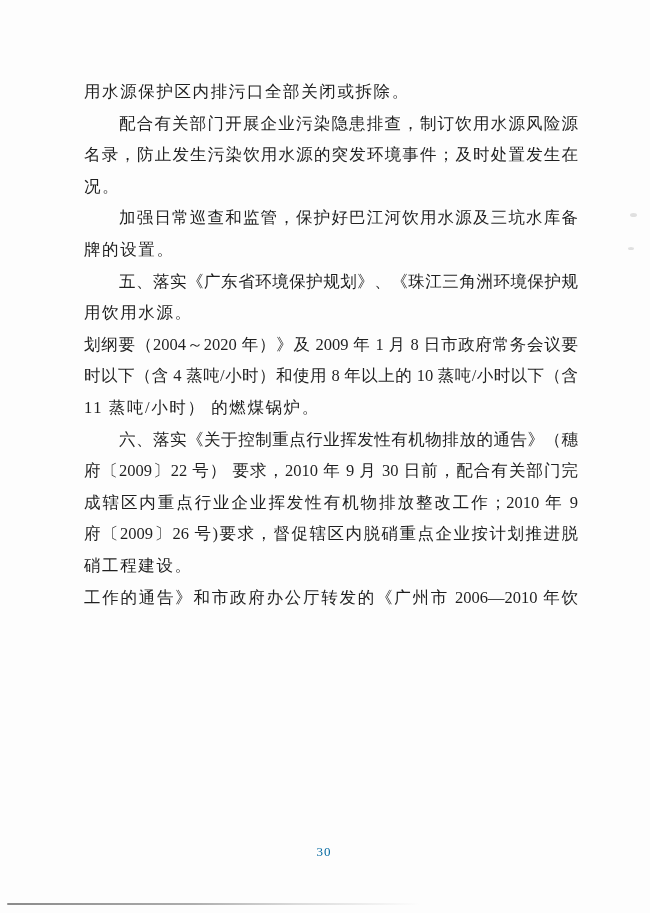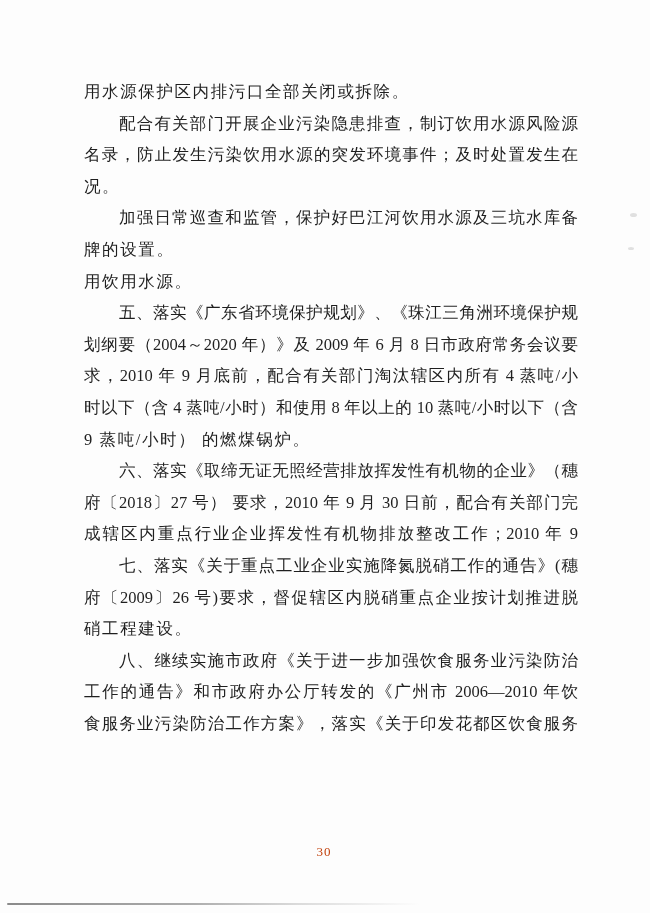--- a/index.html
+++ b/index.html
@@ -46,21 +46,21 @@
     text-align: left;
     letter-spacing: 1.6px;
   }
   .page-number {
     position: absolute;
     left: 0;
     top: 844px;
     width: 648px;
     text-align: center;
     font-size: 13px;
-    color: #c2410c;
+    color: #0369a1;
     letter-spacing: 1px;
   }
   
   .scan-shadow {
     position: absolute;
     left: 7px;
     top: 903px;
     width: 413px;
     height: 2px;
     background: linear-gradient(to right,
@@ -83,35 +83,31 @@
 
 <div class="page">
 
   <div class="doc-body">
       <div class="text-line line-end">用水源保护区内排污口全部关闭或拆除。</div>
       <div class="text-line line-first">配合有关部门开展企业污染隐患排查，制订饮用水源风险源</div>
       <div class="text-line line-full">名录，防止发生污染饮用水源的突发环境事件；及时处置发生在</div>
       <div class="text-line line-end">况。</div>
       <div class="text-line line-first">加强日常巡查和监管，保护好巴江河饮用水源及三坑水库备</div>
       <div class="text-line line-end">牌的设置。</div>
+      <div class="text-line line-first">五、落实《广东省环境保护规划》、《珠江三角洲环境保护规</div>
       <div class="text-line line-end">用饮用水源。</div>
-      <div class="text-line line-first">五、落实《广东省环境保护规划》、《珠江三角洲环境保护规</div>
-      <div class="text-line line-full">划纲要（2004～2020 年）》及 2009 年 6 月 8 日市政府常务会议要</div>
-      <div class="text-line line-full">求，2010 年 9 月底前，配合有关部门淘汰辖区内所有 4 蒸吨/小</div>
+      <div class="text-line line-full">划纲要（2004～2020 年）》及 2009 年 1 月 8 日市政府常务会议要</div>
       <div class="text-line line-full">时以下（含 4 蒸吨/小时）和使用 8 年以上的 10 蒸吨/小时以下（含</div>
-      <div class="text-line line-end">9 蒸吨/小时） 的燃煤锅炉。</div>
-      <div class="text-line line-first">六、落实《取缔无证无照经营排放挥发性有机物的企业》（穗</div>
-      <div class="text-line line-full">府〔2018〕27 号） 要求，2010 年 9 月 30 日前，配合有关部门完</div>
+      <div class="text-line line-end">11 蒸吨/小时） 的燃煤锅炉。</div>
+      <div class="text-line line-first">六、落实《关于控制重点行业挥发性有机物排放的通告》（穗</div>
+      <div class="text-line line-full">府〔2009〕22 号） 要求，2010 年 9 月 30 日前，配合有关部门完</div>
       <div class="text-line line-full">成辖区内重点行业企业挥发性有机物排放整改工作；2010 年 9</div>
-      <div class="text-line line-first">七、落实《关于重点工业企业实施降氮脱硝工作的通告》(穗</div>
       <div class="text-line line-full">府〔2009〕26 号)要求，督促辖区内脱硝重点企业按计划推进脱</div>
       <div class="text-line line-end">硝工程建设。</div>
-      <div class="text-line line-first">八、继续实施市政府《关于进一步加强饮食服务业污染防治</div>
       <div class="text-line line-full">工作的通告》和市政府办公厅转发的《广州市 2006—2010 年饮</div>
-      <div class="text-line line-full">食服务业污染防治工作方案》，落实《关于印发花都区饮食服务</div>
     </div>
 
   <div class="page-number">30</div>
 
   <div class="scan-shadow"></div>
   <div class="scan-speck speck-1"></div>
   <div class="scan-speck speck-2"></div>
 </div>
 
 </body></html>

